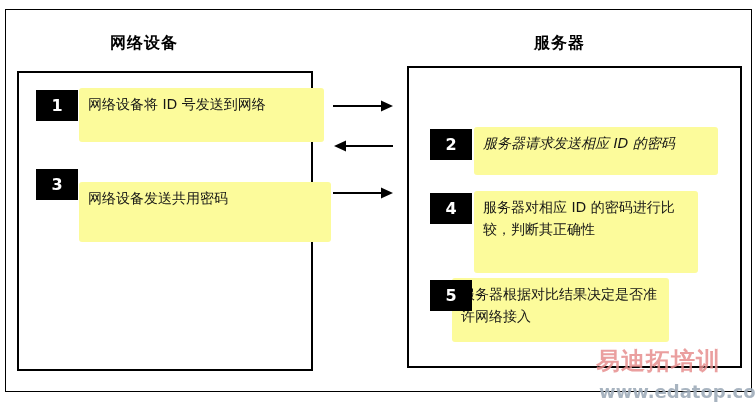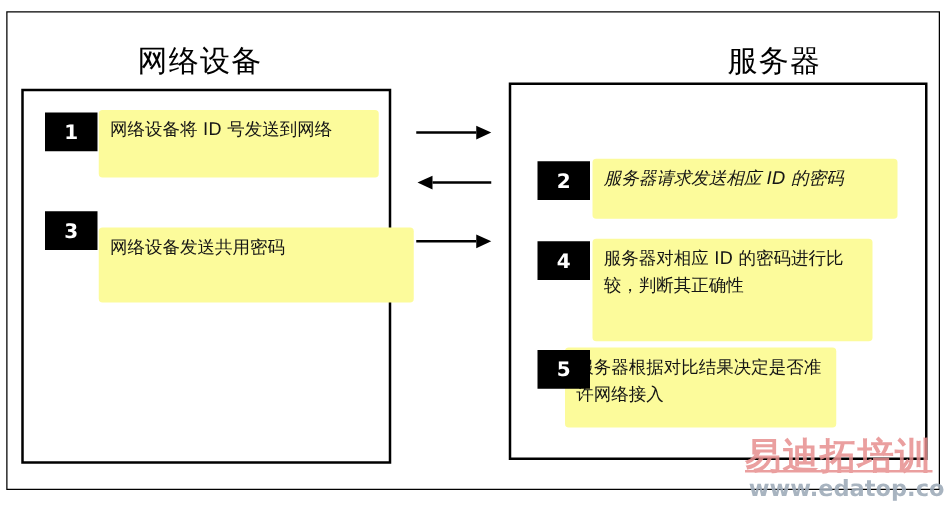--- a/index.html
+++ b/index.html
@@ -24,27 +24,27 @@
   }
   .panel-box {
     position: absolute;
     border: 2px solid #000;
     background: #fff;
   }
   #left-box  { left: 17px;  top: 71px; width: 292px; height: 296px; }
   #right-box { left: 407px; top: 66px; width: 331px; height: 298px; }
   .panel-title {
     position: absolute;
-    font-size: 24px;
-    font-weight: normal;
+    font-size: 16px;
+    font-weight: bold;
     letter-spacing: 1px;
     white-space: nowrap;
   }
   #left-title  { left: 110px; top: 33px; }
-  #right-title { left: 582px; top: 33px; }
+  #right-title { left: 534px; top: 33px; }
   .step-badge {
     position: absolute;
     width: 42px; height: 31px;
     background: #000;
     color: #fff;
     font-size: 16px;
     font-weight: bold;
     display: flex;
     align-items: center;
     justify-content: center;
@@ -55,47 +55,46 @@
     background: #FCFB9B;
     border-radius: 3px;
     font-size: 14px;
     line-height: 22px;
     color: #151515;
     padding: 5px 8px 5px 9px;
     box-sizing: border-box;
     z-index: 1;
   }
   #step1-badge { left: 36px;  top: 90px;  }
-  #step1-text  { left: 79px;  top: 88px;  width: 224px; height: 54px; }
+  #step1-text  { left: 79px;  top: 88px;  width: 245px; height: 54px; }
   #step3-badge { left: 36px;  top: 169px; }
   #step3-text  { left: 79px;  top: 182px; width: 252px; height: 60px; }
   #step2-badge { left: 430px; top: 129px; }
   #step2-text  { left: 474px; top: 127px; width: 244px; height: 48px; font-style: italic; }
   #step4-badge { left: 430px; top: 193px; }
   #step4-text  { left: 474px; top: 191px; width: 224px; height: 82px; }
   #step5-badge { left: 430px; top: 280px; }
   #step5-text  { left: 452px; top: 278px; width: 217px; height: 64px; }
   #arrows-layer {
     position: absolute;
     left: 0; top: 0;
     width: 756px; height: 405px;
     pointer-events: none;
     z-index: 3;
   }
   .watermark-brand {
     position: absolute;
     left: 596px; top: 345px;
-    font-size: 29px;
+    font-size: 24px;
     font-weight: bold;
     letter-spacing: 1px;
     color: #E78F8F;
     opacity: 0.85;
     z-index: 4;
     white-space: nowrap;
-    text-decoration: underline;
   }
   .watermark-url {
     position: absolute;
     left: 599px; top: 381px;
     font-size: 18px;
     font-weight: bold;
     color: #9FACBA;
     opacity: 0.9;
     z-index: 4;
     white-space: nowrap;

